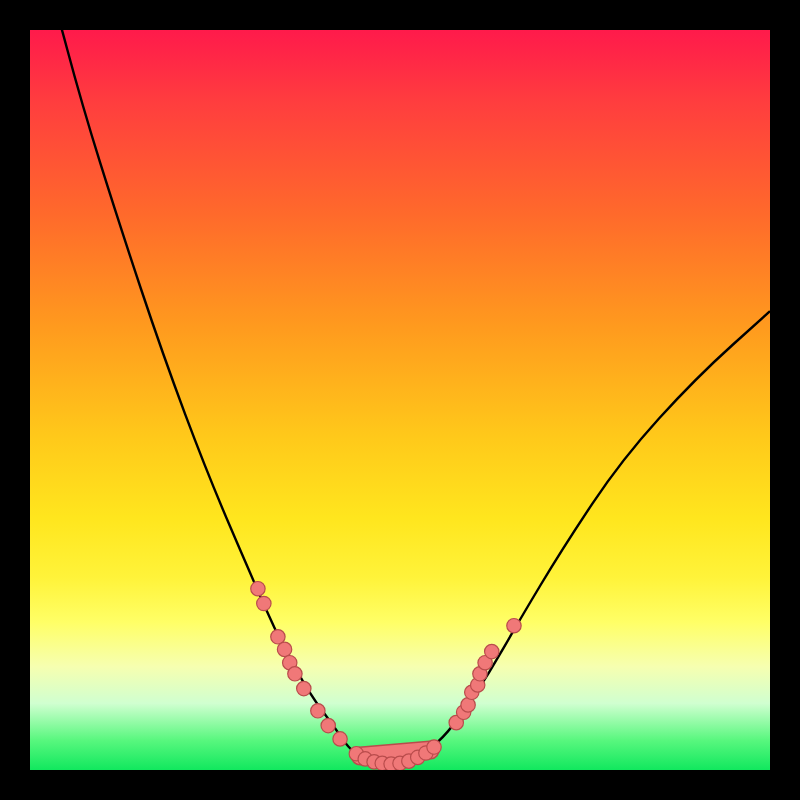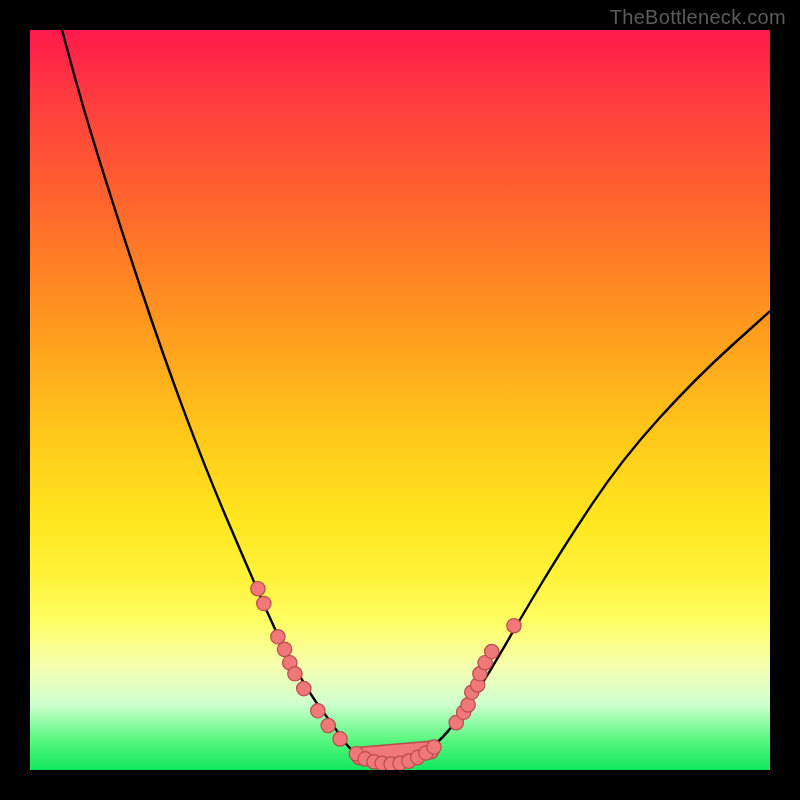--- a/index.html
+++ b/index.html
@@ -59,21 +59,20 @@
   .dot {
     fill: #f07878;
     stroke: #b94c4c;
     stroke-width: 1.2;
   }
 </style>
 </head>
 <body>
 
 <div class="frame">
-  <div class="watermark">TheBottleneck.com</div>
 
   <div class="plot-area">
     <svg class="curve" viewBox="0 0 740 740" preserveAspectRatio="none">
       <g>
         <path id="curve-path" fill="none" stroke="#000" stroke-width="2.4" d="M 0 -133.2 Q 0 -133.2 11.1 -66.6 Q 22.2 -37 37 18.5 Q 51.800000000000004 74 70.3 133.2 Q 88.8 192.39999999999998 111 259 Q 133.2 325.59999999999997 155.39999999999998 384.79999999999995 Q 177.6 444 199.8 495.8 Q 222 547.6 236.8 580.9000000000001 Q 251.60000000000002 614.2 266.4 640.1 Q 281.2 666 292.29999999999995 680.8 Q 303.4 695.6 310.79999999999995 706.7 Q 318.2 717.8 325.6 723.3499999999999 Q 333 728.9 340.4 731.49 Q 347.79999999999995 734.08 355.19999999999993 734.08 Q 362.59999999999997 734.08 373.7 731.49 Q 384.8 728.9 395.90000000000003 721.5 Q 407.00000000000006 714.1 418.1 701.1500000000001 Q 429.2 688.2 444 666 Q 458.8 643.8 473.6 617.9 Q 488.40000000000003 592 510.6 555 Q 532.8 518 562.4 473.6 Q 592 429.2 629 388.5 Q 666 347.79999999999995 703 314.5 T 740 281.2 "></path>
       </g>
       <g id="dots-layer">
           <line x1="330.04" y1="725.94" x2="400.34000000000003" y2="720.02" stroke="#b94c4c" stroke-width="19" stroke-linecap="round"></line>
           <line x1="330.04" y1="725.94" x2="400.34000000000003" y2="720.02" stroke="#f07878" stroke-width="16" stroke-linecap="round"></line>
           <circle cx="227.92" cy="558.7" r="7.2" class="dot"></circle>

